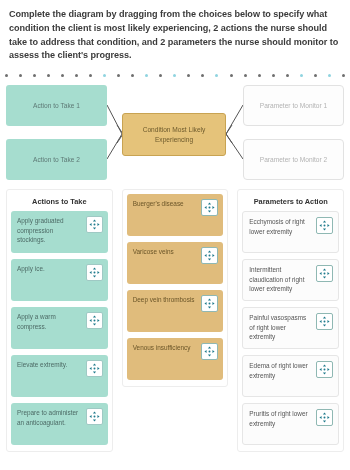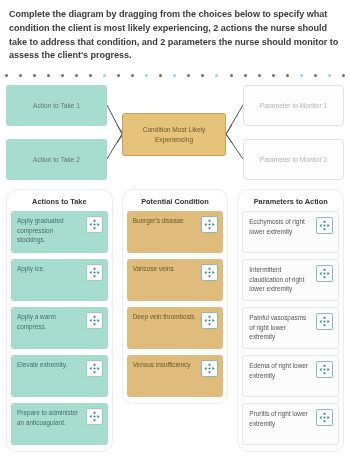--- a/index.html
+++ b/index.html
@@ -87,21 +87,21 @@
   .columns {
     display: flex;
     gap: 9px;
     padding: 2px 6px 0 6px;
     align-items: flex-start;
   }
   .col {
     flex: 1 1 0;
     background: #ffffff;
     border: 1px solid #ededed;
-    border-radius: 11px;
+    border-radius: 3px;
     padding: 4px;
     min-width: 0;
   }
   .col-head {
     text-align: center;
     font-size: 7.4px;
     font-weight: bold;
     color: #333333;
     padding: 3px 0 5px 0;
   }
@@ -259,21 +259,20 @@
             <path d="M12 23 L8.6 18.4 L15.4 18.4 Z"></path>
             <path d="M1 12 L5.6 8.6 L5.6 15.4 Z"></path>
             <path d="M23 12 L18.4 15.4 L18.4 8.6 Z"></path>
             <circle cx="12" cy="12" r="2.1"></circle>
           </svg>
         </span>
       </div>
     </div>
 
     <div class="col conditions">
-      <div class="col-head">Potential Condition</div>
       <div class="card">
         <span class="txt">Buerger's disease</span>
         <span class="handle">
           <svg width="11" height="11" viewBox="0 0 24 24" fill="#1f7a8c">
             <path d="M12 1 L15.4 5.6 L8.6 5.6 Z"></path>
             <path d="M12 23 L8.6 18.4 L15.4 18.4 Z"></path>
             <path d="M1 12 L5.6 8.6 L5.6 15.4 Z"></path>
             <path d="M23 12 L18.4 15.4 L18.4 8.6 Z"></path>
             <circle cx="12" cy="12" r="2.1"></circle>
           </svg>

